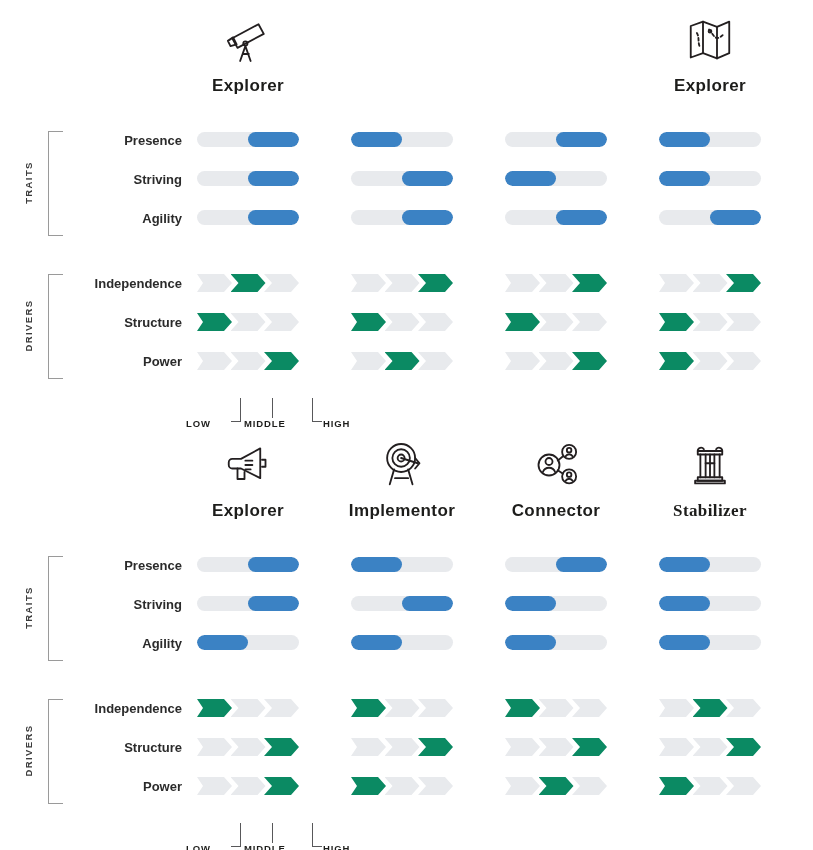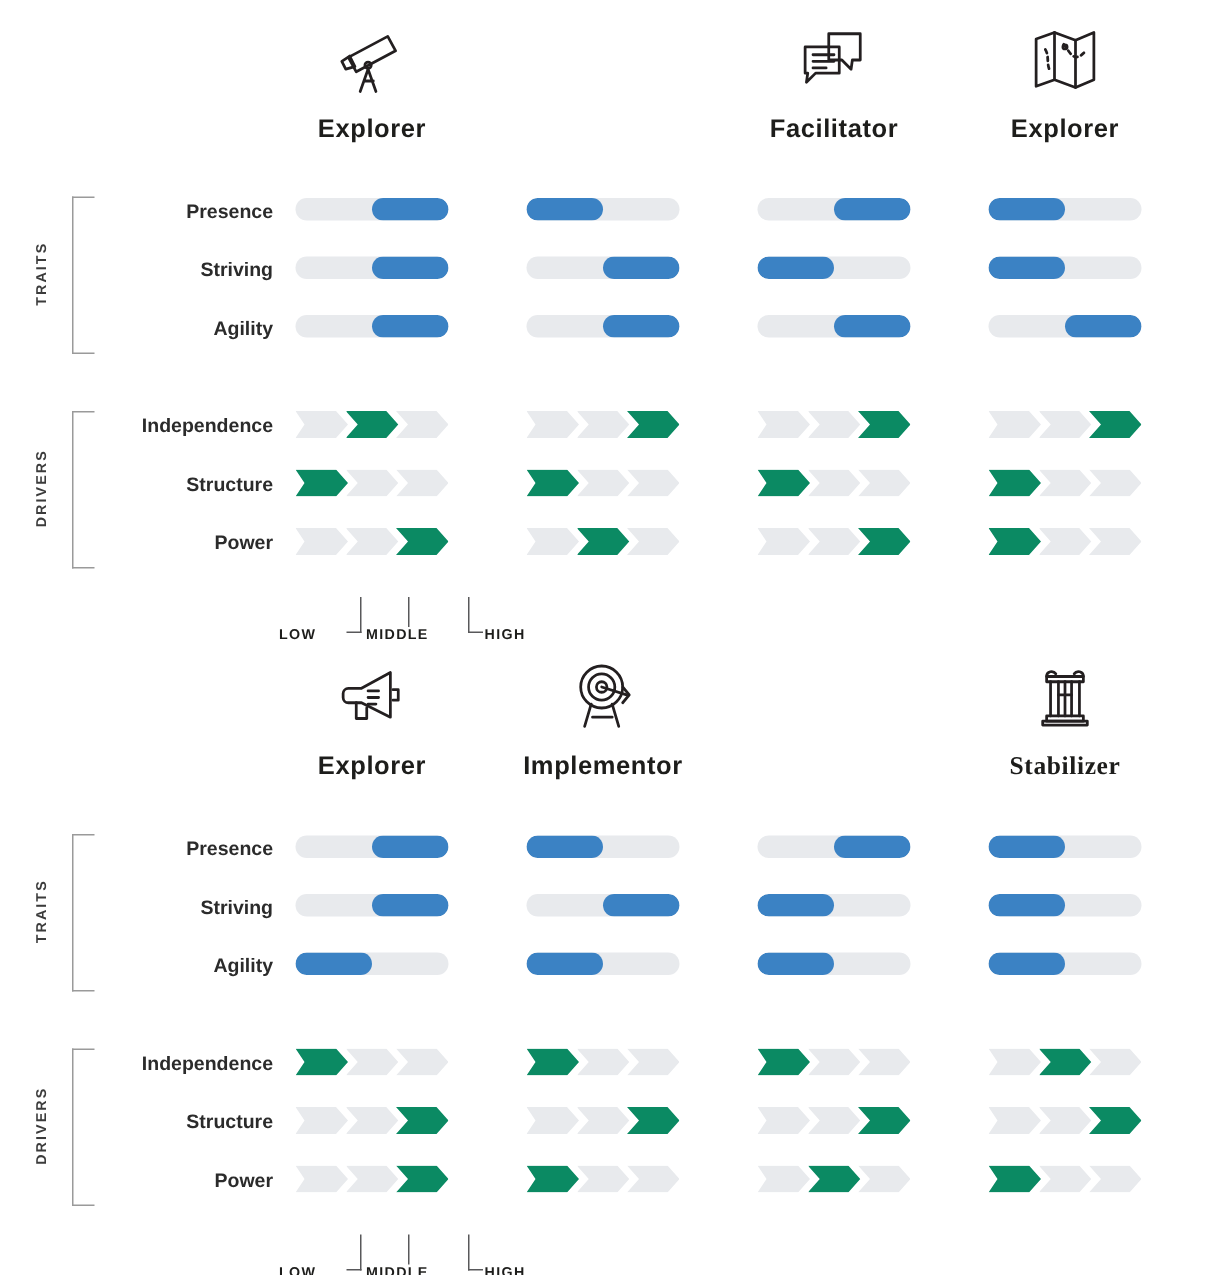--- a/index.html
+++ b/index.html
@@ -80,30 +80,20 @@
         <div class="col-head" style="left:171px;">
             <div class="icon-wrap">
             <svg width="56" height="56" viewBox="0 0 64 64" fill="none" stroke="#231f20" stroke-width="2.1" stroke-linecap="round" stroke-linejoin="round">
       <path d="M14 30 L44 14 L50 25 L20 41 Z"></path>
               <path d="M9 33 L15 29 L19 37 L12 39 Z"></path>
       <circle cx="29" cy="36" r="2.4"></circle>
               <path d="M29 39 L23 56 M29 39 L35 56 M26 48 L33 48"></path>
             </svg>
           </div>
             <div class="col-title">Explorer</div>
-          </div>
-        <div class="col-head" style="left:479px;">
-            <div class="icon-wrap">
-            <svg width="56" height="56" viewBox="0 0 64 64" fill="none" stroke="#231f20" stroke-width="2.1" stroke-linecap="round" stroke-linejoin="round">
-      <path d="M28 12 h24 v20 h-6 l-1 7 -7 -7 h-10 z"></path>
-      <path d="M10 22 h26 v20 h-18 l-7 7 1 -7 h-2 z"></path>
-              <path d="M16 28 h16 M16 33 h16 M16 38 h10"></path>
-            </svg>
-          </div>
-            <div class="col-title">Facilitator</div>
           </div>
         <div class="col-head" style="left:633px;">
             <div class="icon-wrap">
             <svg width="56" height="56" viewBox="0 0 64 64" fill="none" stroke="#231f20" stroke-width="2.1" stroke-linecap="round" stroke-linejoin="round">
       <path d="M10 16 L24 11 L40 17 L54 11 V47 L40 53 L24 47 L10 52 Z"></path>
       <path d="M24 11 V47 M40 17 V53"></path>
       <path d="M17 24 c3 5 1 10 3 15" stroke-dasharray="3 3"></path>
       <path d="M31 20 c6 8 8 14 16 6" stroke-dasharray="3 3"></path>
       <circle cx="32" cy="22" r="1.6"></circle>
             </svg>
@@ -249,20 +239,37 @@
       <circle cx="31" cy="24" r="16"></circle>
               <circle cx="31" cy="24" r="10"></circle>
               <circle cx="31" cy="24" r="4"></circle>
       <path d="M31 24 L50 30"></path>
               <path d="M47 24 l5 6 -5 6"></path>
       <path d="M23 37 L18 54 M39 37 L44 54 M24 47 h15"></path>
             </svg>
           </div>
             <div class="col-title">Implementor</div>
           </div>
+        <div class="col-head" style="left:479px;">
+            <div class="icon-wrap">
+            <svg width="56" height="56" viewBox="0 0 64 64" fill="none" stroke="#231f20" stroke-width="2.1" stroke-linecap="round" stroke-linejoin="round">
+      <circle cx="24" cy="32" r="12"></circle>
+              <circle cx="24" cy="28" r="4"></circle>
+              <path d="M17 40 a7.5 7.5 0 0 1 14 0"></path>
+      <circle cx="47" cy="17" r="8"></circle>
+              <circle cx="47" cy="15" r="2.6"></circle>
+              <path d="M43 22 a4.6 4.6 0 0 1 8 0"></path>
+      <circle cx="47" cy="45" r="8"></circle>
+              <circle cx="47" cy="43" r="2.6"></circle>
+              <path d="M43 50 a4.6 4.6 0 0 1 8 0"></path>
+      <path d="M34 27 L40 22 M34 38 L40 42"></path>
+            </svg>
+          </div>
+            <div class="col-title">Connector</div>
+          </div>
         <div class="col-head" style="left:633px;font-family:Liberation Serif, serif;">
             <div class="icon-wrap">
             <svg width="56" height="56" viewBox="0 0 64 64" fill="none" stroke="#231f20" stroke-width="2.1" stroke-linecap="round" stroke-linejoin="round">
       <path d="M18 16 c0 -4 5 -5 7 -2 M46 16 c0 -4 -5 -5 -7 -2"></path>
       <path d="M18 16 h28 v4 h-28 z"></path>
               <path d="M21 20 v26 M27 20 v26 M32 20 v26 M37 20 v26 M43 20 v26"></path>
       <path d="M27 30 h10"></path>
               <path d="M18 46 h28 v4 h-28 z"></path>
               <path d="M15 50 h34 v3 h-34 z"></path>
             </svg>

